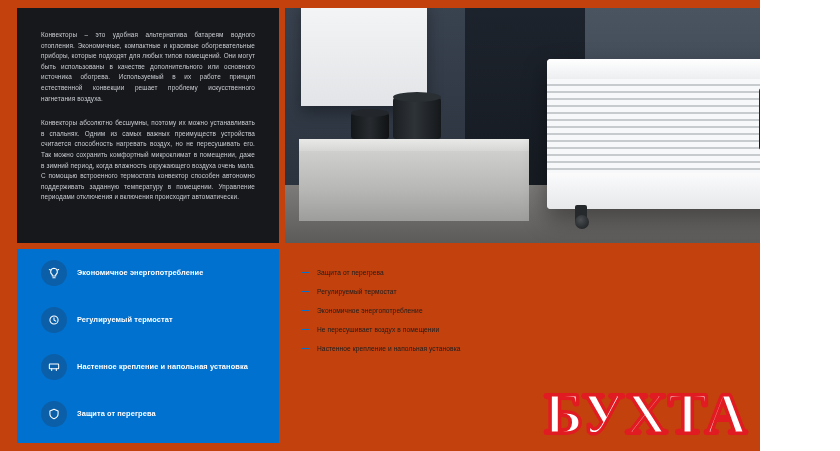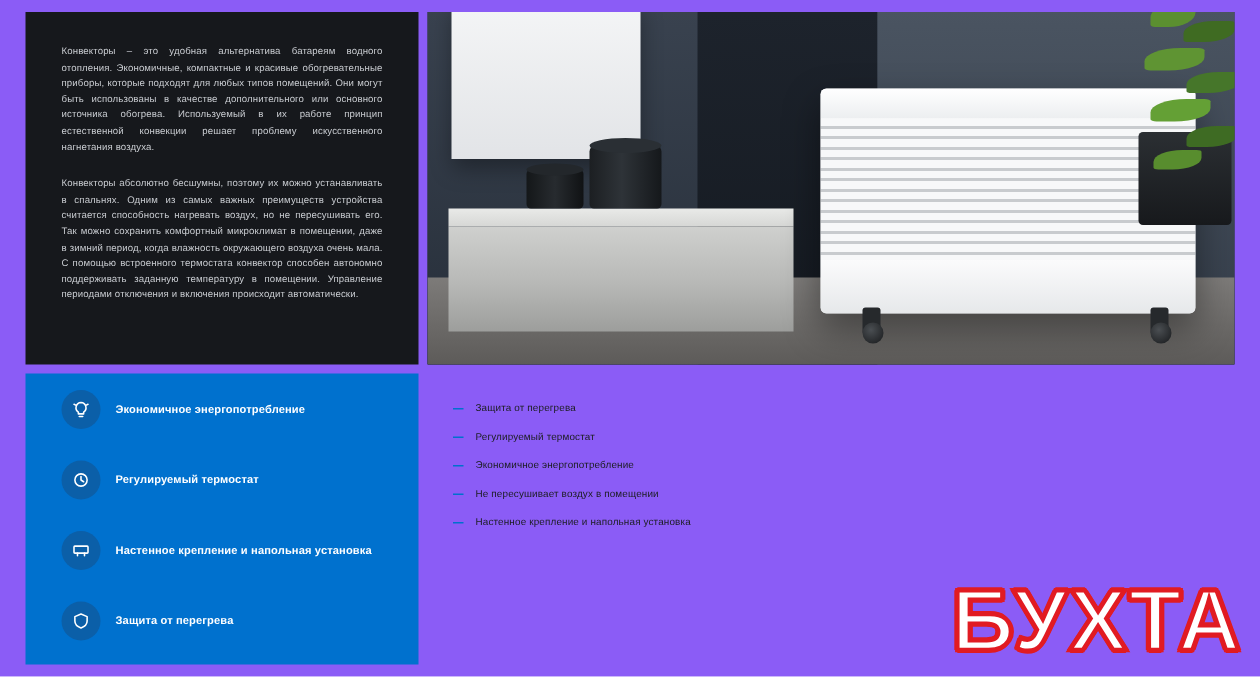--- a/index.html
+++ b/index.html
@@ -8,23 +8,23 @@
     background: #ffffff;
   }
   body {
     width: 840px;
     height: 451px;
     font-family: "Liberation Sans", sans-serif;
     overflow: hidden;
   }
   .page {
     position: relative;
-    width: 840px;
+    width: 760px;
     height: 451px;
-    background: #8b5cf6;
+    background: #c2410c;
     overflow: hidden;
   }
 
   
   .text-panel {
     position: absolute;
     left: 17px;
     top: 8px;
     width: 262px;
     height: 235px;
@@ -263,21 +263,21 @@
     height: 1px;
     background: #0071ce;
     flex: 0 0 auto;
   }
 
   
   .watermark {
     position: absolute;
     right: 12px;
     bottom: 8px;
-    font-family: Liberation Sans, sans-serif;
+    font-family: Liberation Serif, serif;
     font-weight: bold;
     font-size: 58px;
     letter-spacing: 1px;
     color: #ffffff;
     -webkit-text-stroke: 3px #e11b22;
     text-shadow:
        2px 0 0 #e11b22, -2px 0 0 #e11b22,
        0 2px 0 #e11b22, 0 -2px 0 #e11b22;
     line-height: 1;
     user-select: none;

